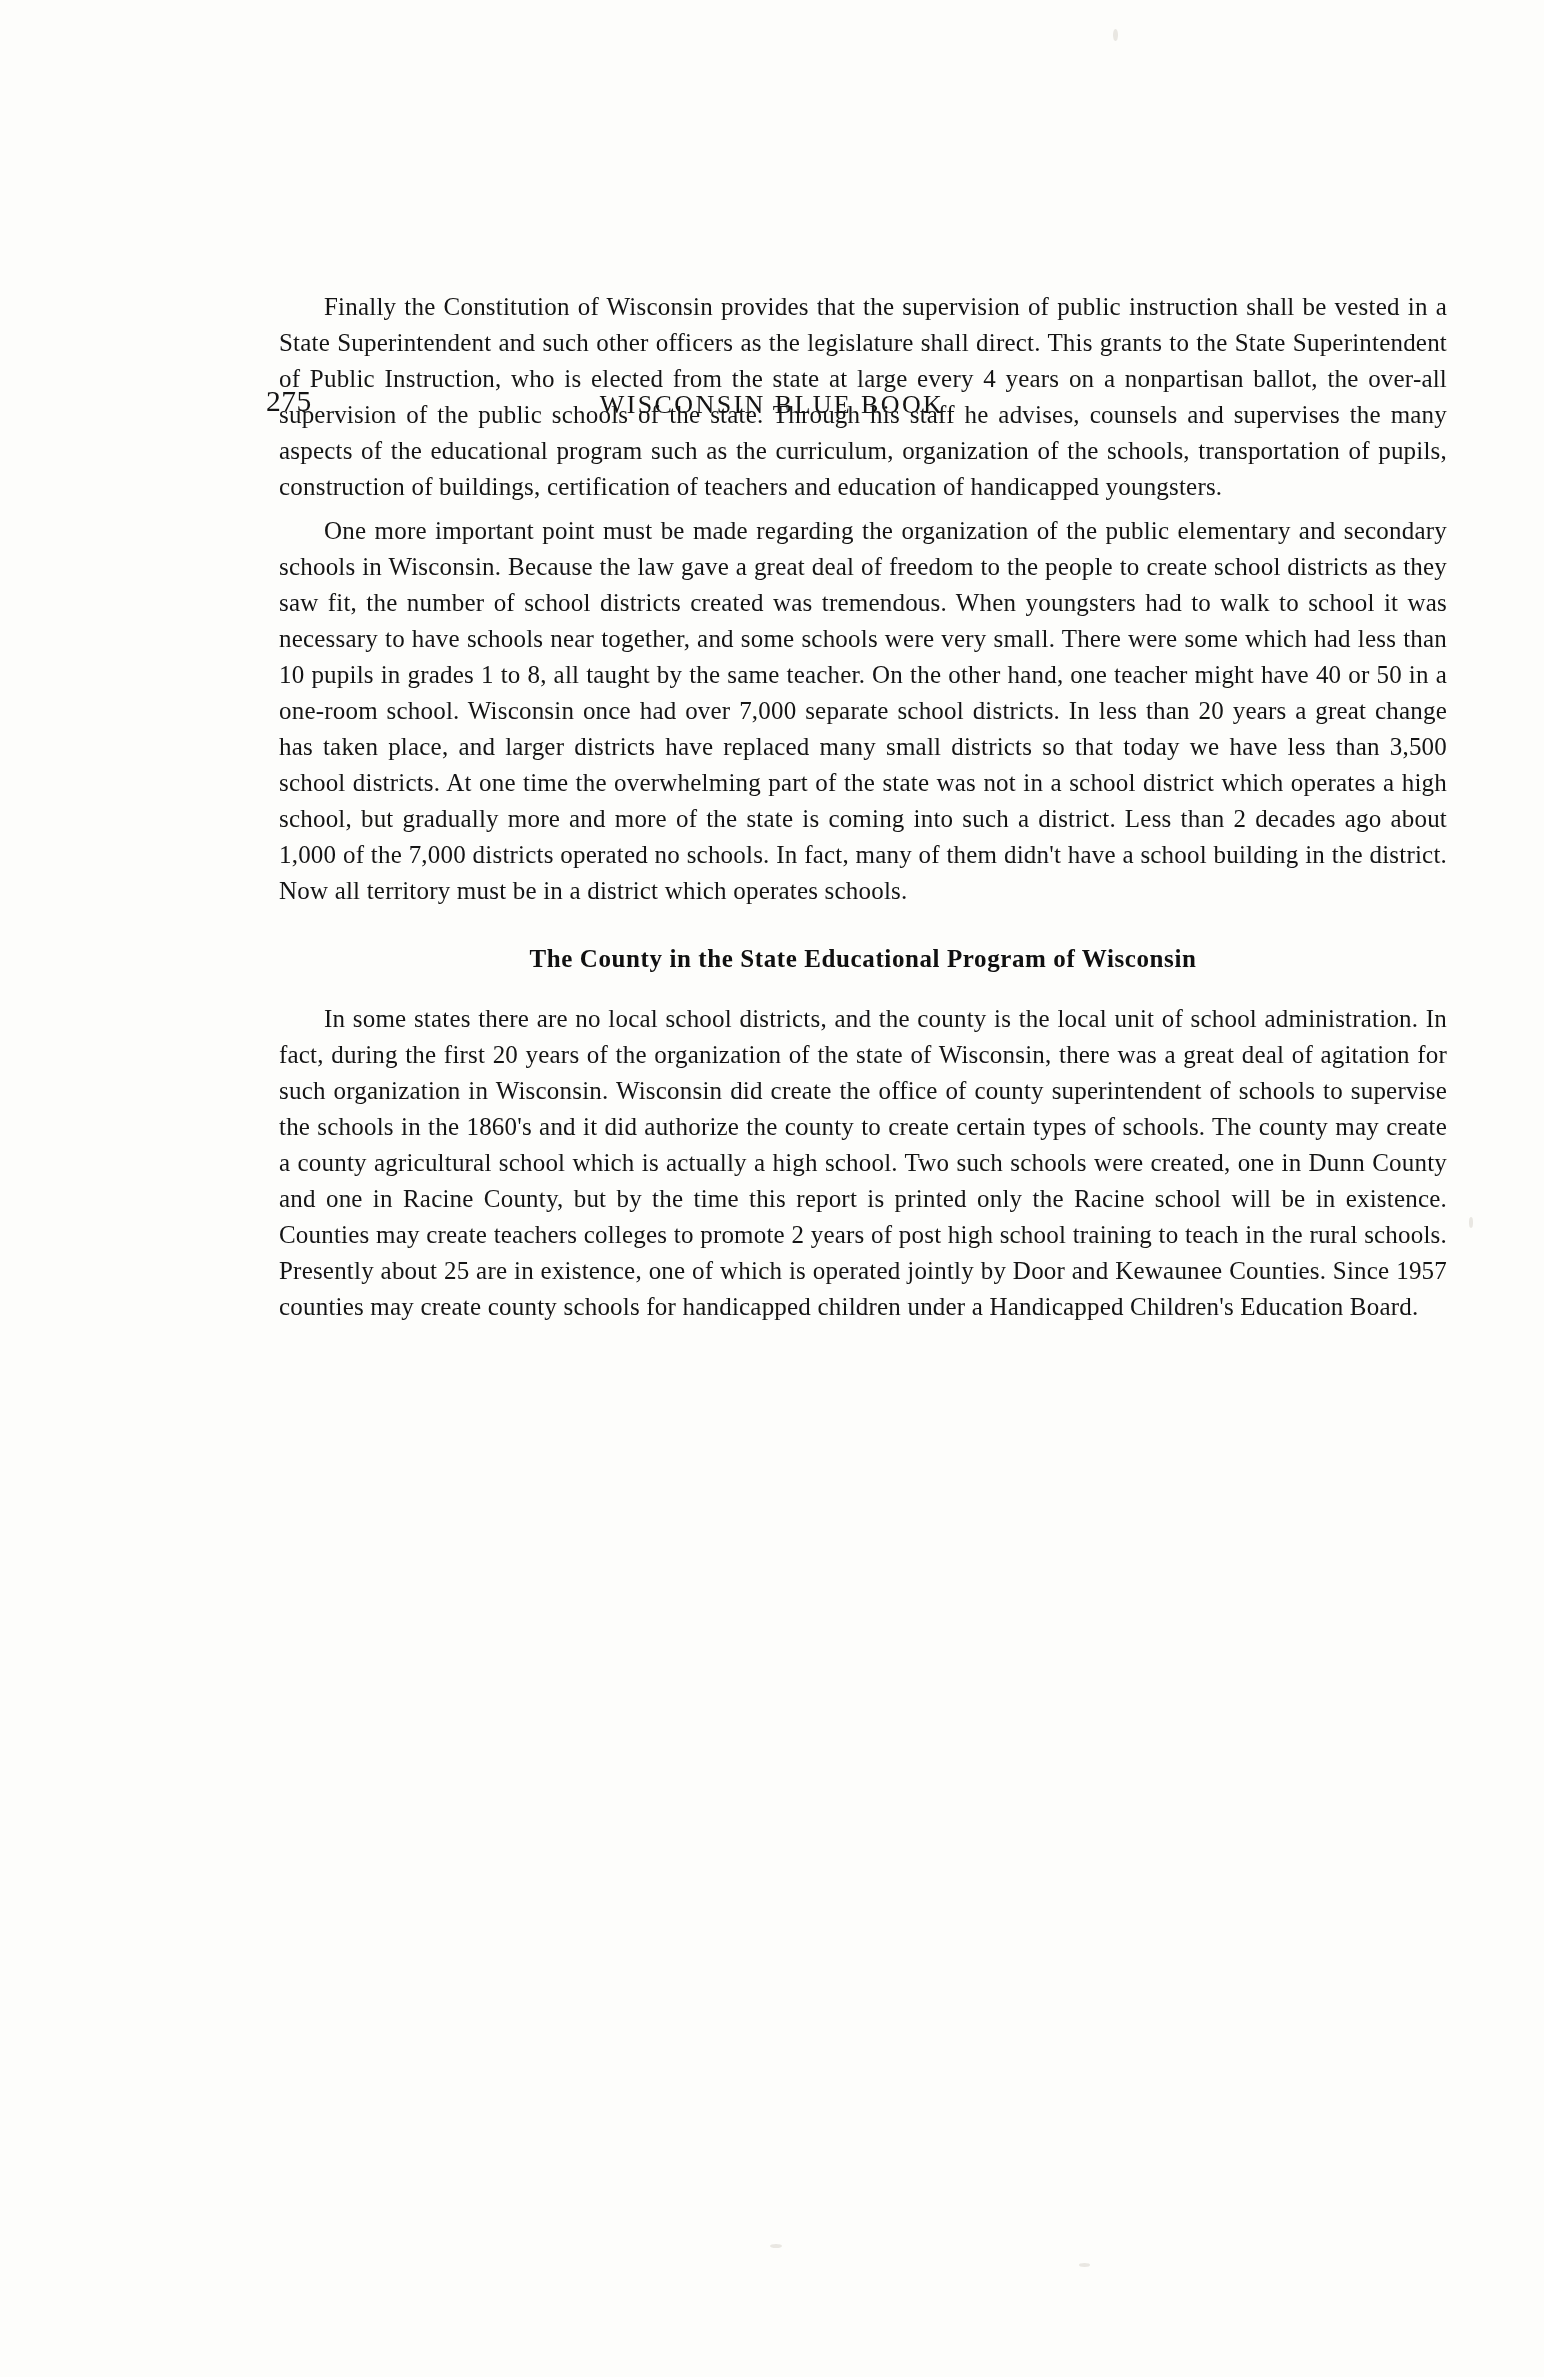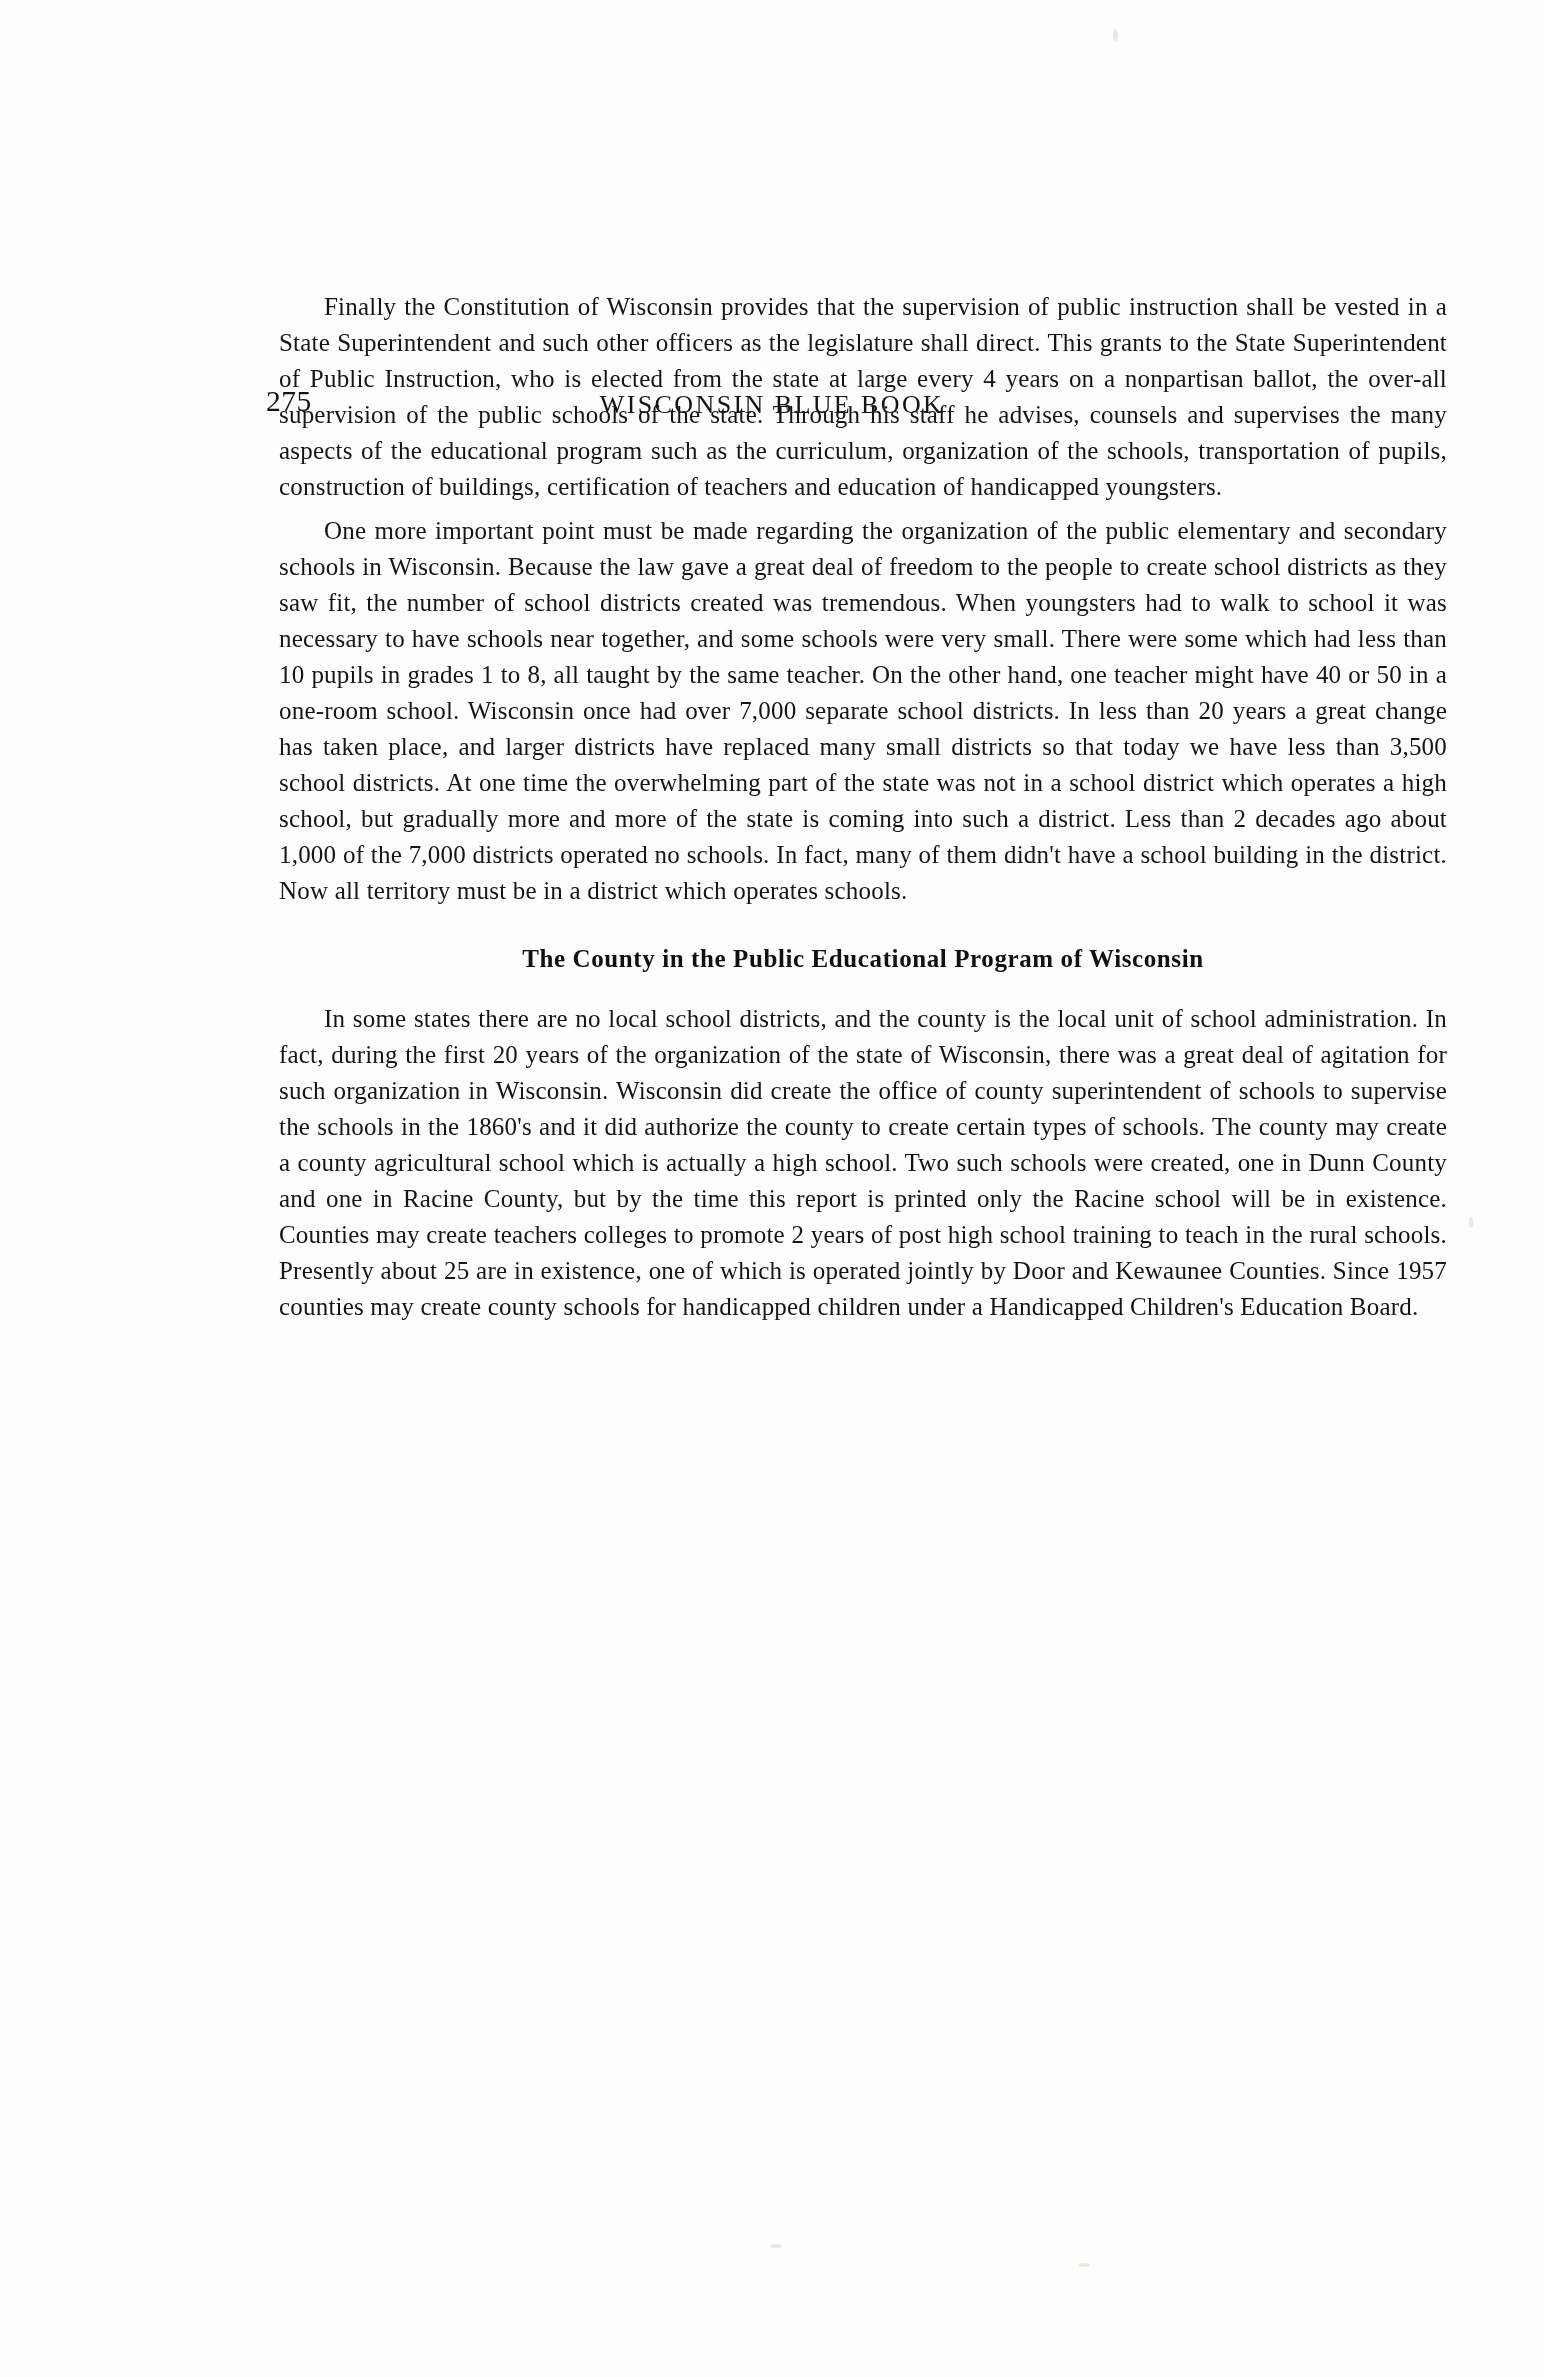--- a/index.html
+++ b/index.html
@@ -89,19 +89,19 @@
 
   <div class="header">
     <div class="page-number">275</div>
     <div class="running-head">WISCONSIN BLUE BOOK</div>
   </div>
 
   <div class="content">
     <p class="para">Finally the Constitution of Wisconsin provides that the supervision of public instruction shall be vested in a State Superintendent and such other officers as the legislature shall direct. This grants to the State Superintendent of Public Instruction, who is elected from the state at large every 4 years on a nonpartisan ballot, the over-all supervision of the public schools of the state. Through his staff he advises, counsels and supervises the many aspects of the educational program such as the curriculum, organization of the schools, transportation of pupils, construction of buildings, certification of teachers and education of handicapped youngsters.</p>
     <p class="para">One more important point must be made regarding the organization of the public elementary and secondary schools in Wisconsin. Because the law gave a great deal of freedom to the people to create school districts as they saw fit, the number of school districts created was tremendous. When youngsters had to walk to school it was necessary to have schools near together, and some schools were very small. There were some which had less than 10 pupils in grades 1 to 8, all taught by the same teacher. On the other hand, one teacher might have 40 or 50 in a one-room school. Wisconsin once had over 7,000 separate school districts. In less than 20 years a great change has taken place, and larger districts have replaced many small districts so that today we have less than 3,500 school districts. At one time the overwhelming part of the state was not in a school district which operates a high school, but gradually more and more of the state is coming into such a district. Less than 2 decades ago about 1,000 of the 7,000 districts operated no schools. In fact, many of them didn't have a school building in the district. Now all territory must be in a district which operates schools.</p>
 
-    <div class="section-title">The County in the Public Educational Program of Wisconsin</div>
+    <div class="section-title">The County in the State Educational Program of Wisconsin</div>
 
     <p class="para">In some states there are no local school districts, and the county is the local unit of school administration. In fact, during the first 20 years of the organization of the state of Wisconsin, there was a great deal of agitation for such organization in Wisconsin. Wisconsin did create the office of county superintendent of schools to supervise the schools in the 1860's and it did authorize the county to create certain types of schools. The county may create a county agricultural school which is actually a high school. Two such schools were created, one in Dunn County and one in Racine County, but by the time this report is printed only the Racine school will be in existence. Counties may create teachers colleges to promote 2 years of post high school training to teach in the rural schools. Presently about 25 are in existence, one of which is operated jointly by Door and Kewaunee Counties. Since 1957 counties may create county schools for handicapped children under a Handicapped Children's Education Board.</p>
   </div>
 
 </div>
 
 
 </body></html>

